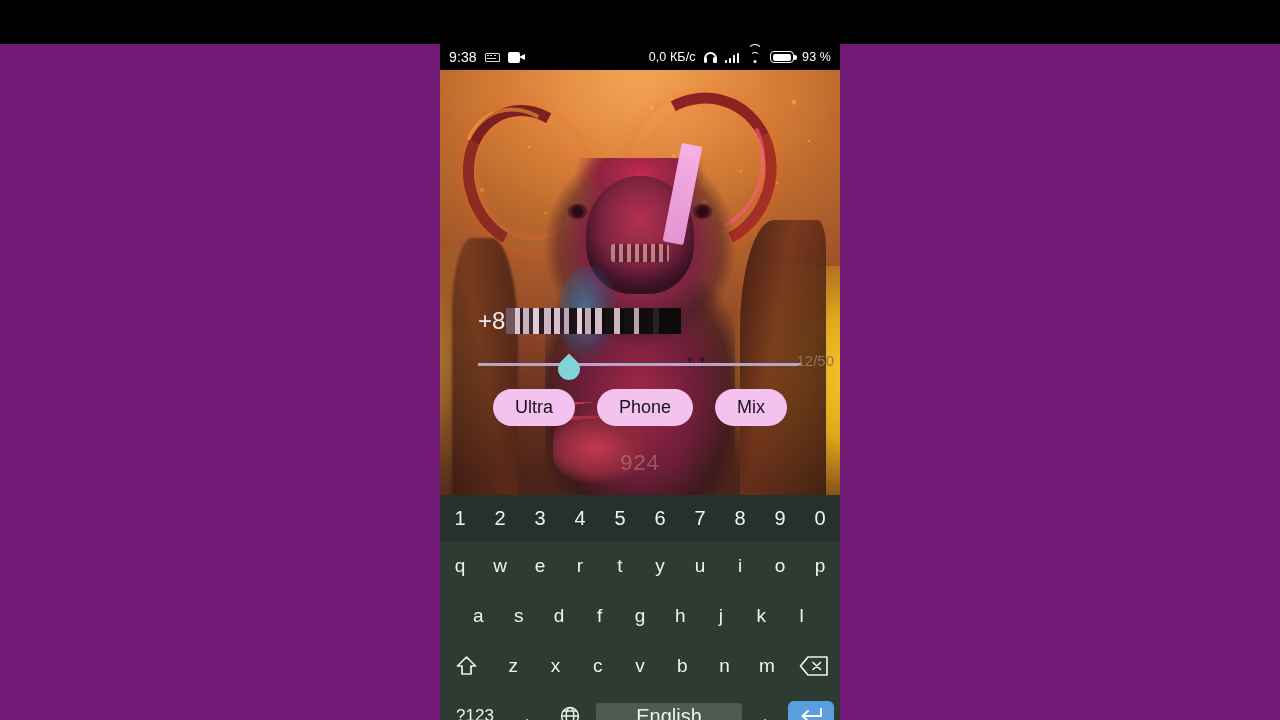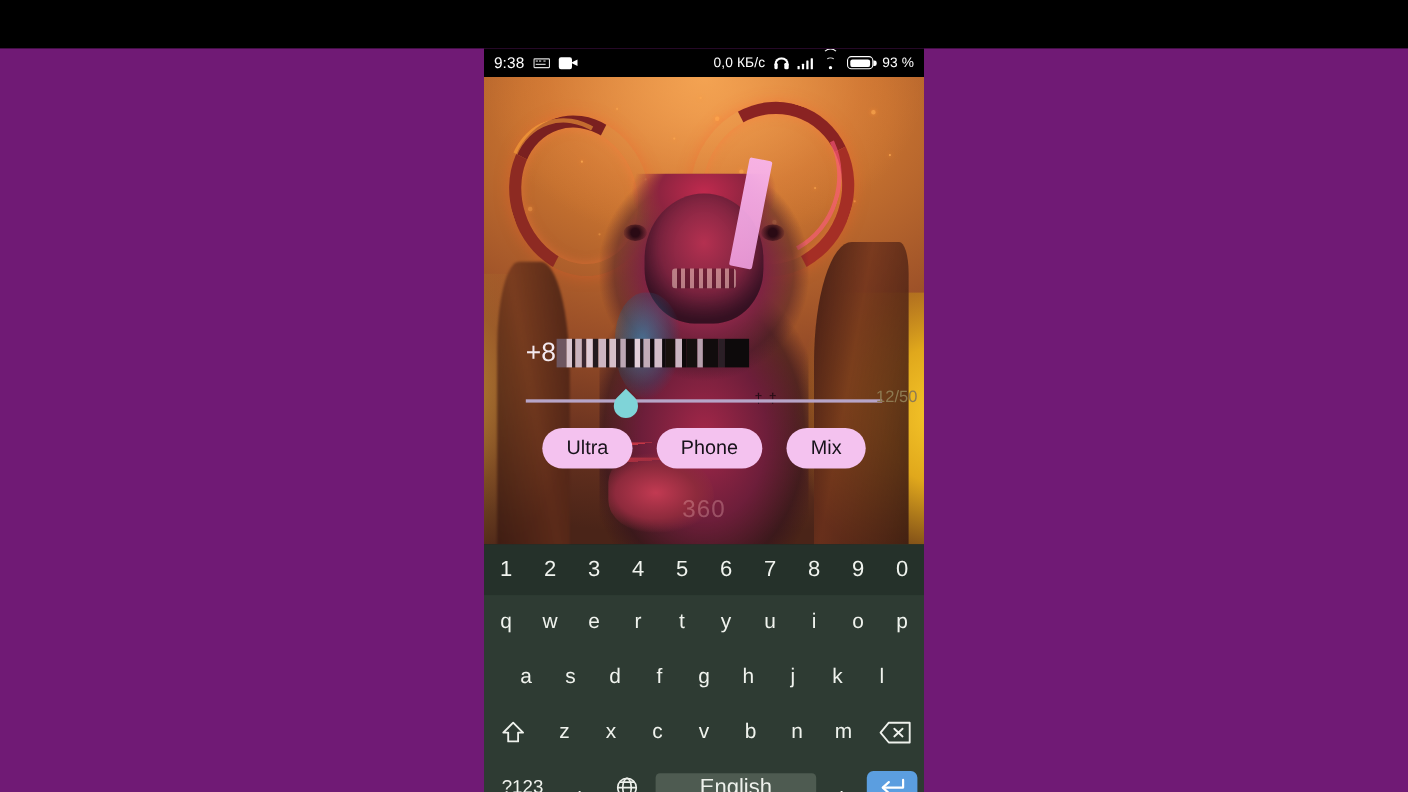--- a/index.html
+++ b/index.html
@@ -326,21 +326,21 @@
       <div class="hairL"></div>
       <div class="hairR"></div>
       <div class="figure">
         <div class="skull"></div>
         <div class="eyeL"></div>
           <div class="eyeR"></div>
         <div class="teeth"></div>
         <div class="blueface"></div>
         <div class="nails"></div>
         <div class="hand"></div>
-        <div class="tat666">360</div>
+        <div class="tat666">924</div>
         <div class="crosses">† †</div>
       </div>
     </div>
 
     <div class="slash"></div>
 
     <div class="field">
       <div class="field-row">
         <span class="field-prefix">+8</span>
         <span class="redact" id="redact">

